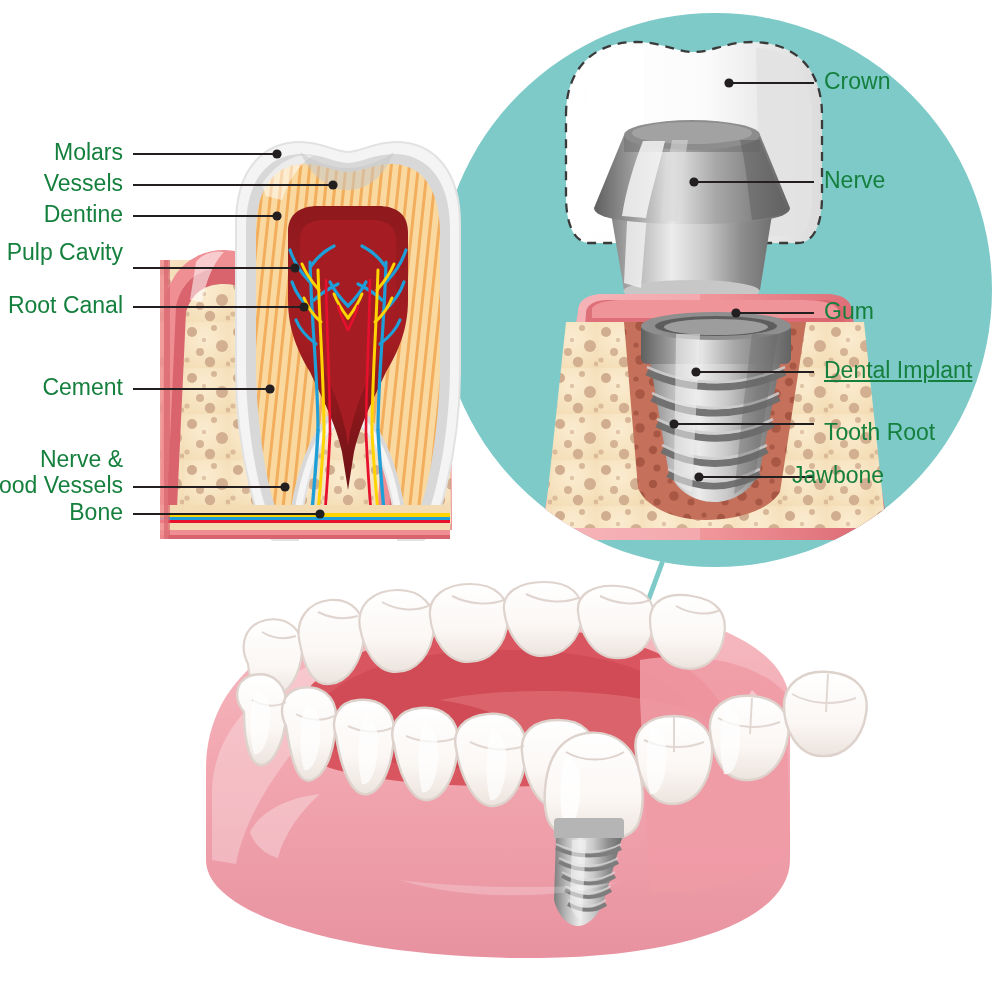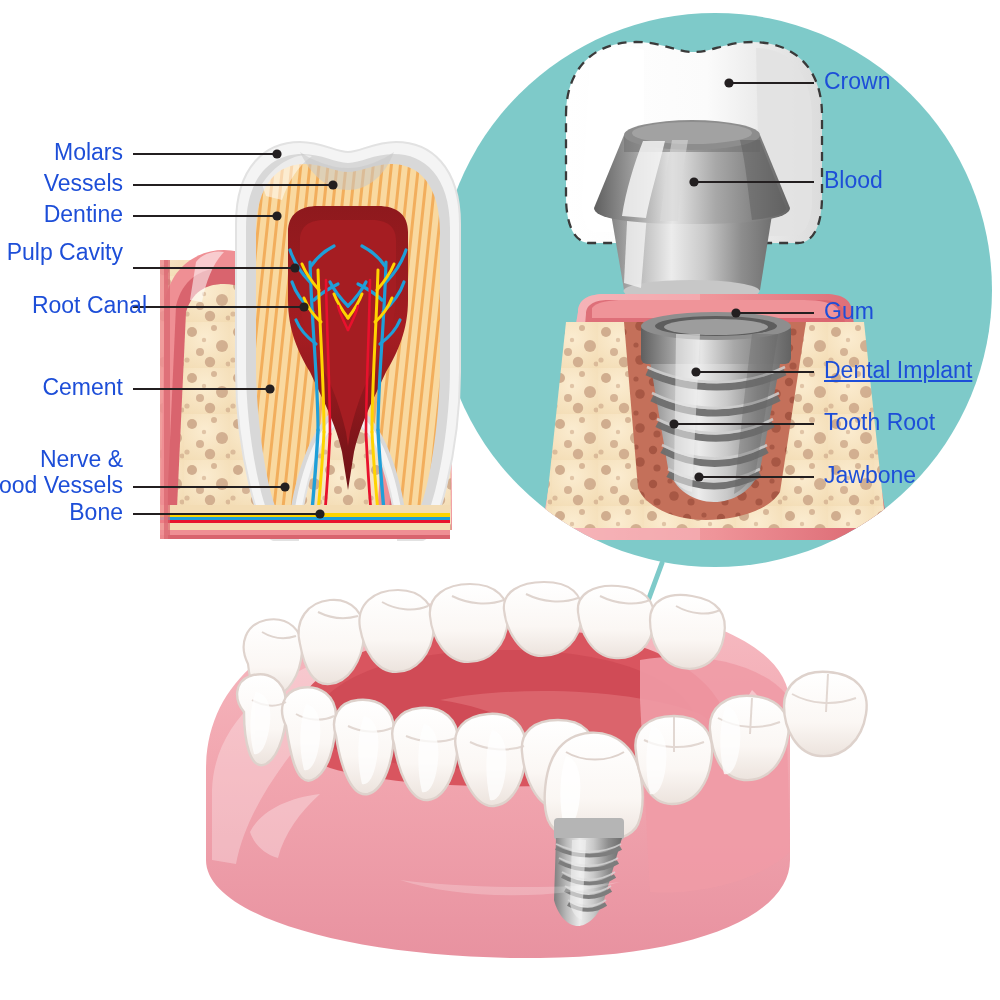--- a/index.html
+++ b/index.html
@@ -1,20 +1,20 @@
 <!DOCTYPE html>
 <html><head>
 <meta charset="utf-8">
 <style>
   html,body{margin:0;padding:0;background:#ffffff;}
   body{width:1000px;height:1000px;overflow:hidden;
        font-family:"Liberation Sans","DejaVu Sans",sans-serif;}
   #stage{position:relative;width:1000px;height:1000px;background:#fff;}
   #art{position:absolute;left:0;top:0;width:1000px;height:1000px;}
-  .lbl{position:absolute;color:#1d4ed8;font-size:23px;line-height:1.05;white-space:nowrap;}
+  .lbl{position:absolute;color:#15803d;font-size:23px;line-height:1.05;white-space:nowrap;}
   .lbl.r{text-align:left;}
   .lbl.l{text-align:right;}
   .lbl.two{line-height:1.12;}
 </style>
 </head>
 <body>
 
 <div id="stage">
 
   <svg id="art" viewBox="0 0 1000 1000">
@@ -469,27 +469,27 @@
         <line x1="700" y1="477" x2="814" y2="477"></line>
         <circle cx="699" cy="477" r="4.6" stroke="none"></circle>
       </g>
   </svg>
 
   <div id="labels-left">
       <div class="lbl l" style="right: 877px; top: 140px; margin-left: 16px;"><span>Molars</span></div>
       <div class="lbl l" style="right: 877px; top: 171px;"><span>Vessels</span></div>
       <div class="lbl l" style="right: 877px; top: 202px;"><span>Dentine</span></div>
       <div class="lbl l" style="right: 877px; top: 240px;"><span>Pulp Cavity</span></div>
-      <div class="lbl l" style="right: 853px; top: 293px;"><span>Root Canal</span></div>
+      <div class="lbl l" style="right: 877px; top: 293px;"><span>Root Canal</span></div>
       <div class="lbl l" style="right: 877px; top: 375px;"><span>Cement</span></div>
       <div class="lbl l two" style="right: 877px; top: 447px;"><span>Nerve &amp;</span><br><span>Blood Vessels</span></div>
       <div class="lbl l" style="right: 877px; top: 500px;"><span>Bone</span></div>
     </div>
   <div id="labels-right">
       <div class="lbl r" style="left: 824px; top: 69px;">Crown</div>
-      <div class="lbl r" style="left: 824px; top: 168px;">Blood</div>
+      <div class="lbl r" style="left: 824px; top: 168px;">Nerve</div>
       <div class="lbl r" style="left: 824px; top: 299px;">Gum</div>
       <div class="lbl r" style="left: 824px; top: 358px; text-decoration: underline;">Dental Implant</div>
-      <div class="lbl r" style="left: 824px; top: 410px;">Tooth Root</div>
-      <div class="lbl r" style="left: 824px; top: 463px;">Jawbone</div>
+      <div class="lbl r" style="left: 824px; top: 420px;">Tooth Root</div>
+      <div class="lbl r" style="left: 792px; top: 463px;">Jawbone</div>
     </div>
 
 </div>
 
 </body></html>

